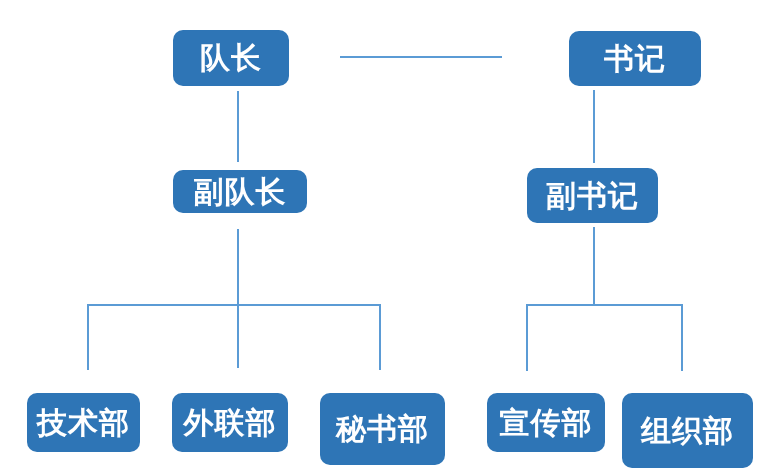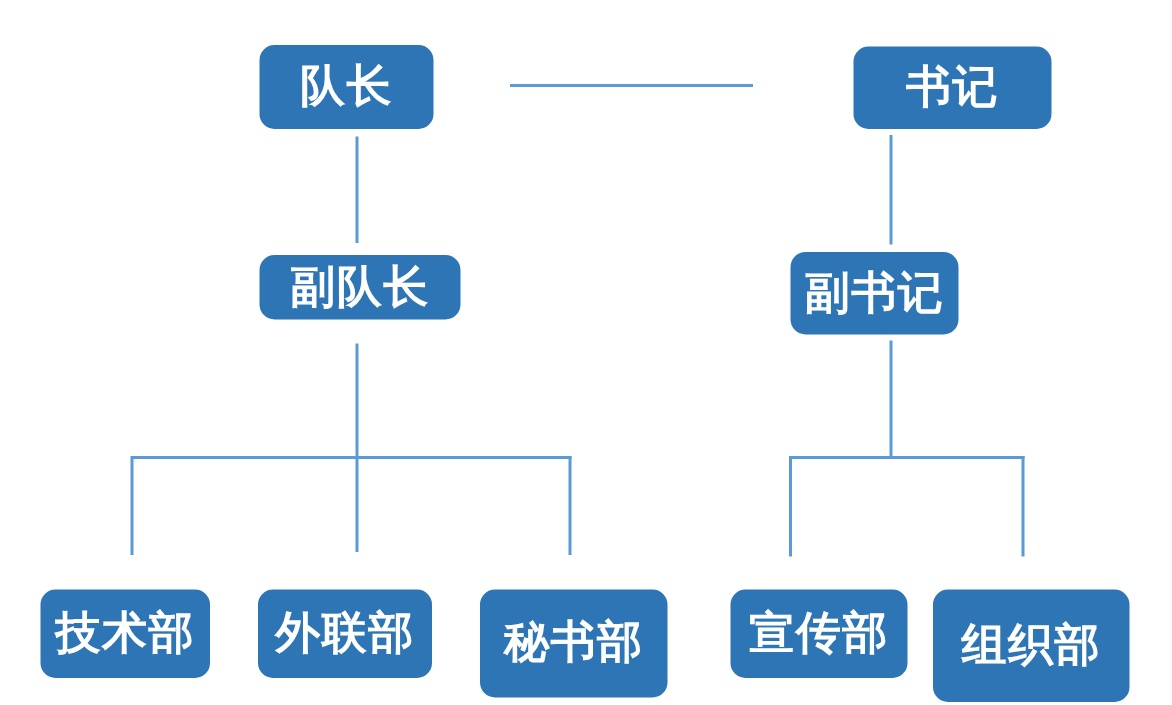--- a/index.html
+++ b/index.html
@@ -38,21 +38,21 @@
   }
   .line {
     position: absolute;
     background: var(--connector);
   }
 
   
   .n-leader            { left: 173px; top: 30px;  width: 116px; height: 56px; }
   .n-secretary         { left: 528px; top: 31px;  width: 132px; height: 55px; margin-left: 41px; }
   .n-deputy-leader     { left: 173px; top: 170px; width: 134px; height: 43px; text-align: center; }
-  .n-deputy-secretary  { left: 527px; top: 168px; width: 112px; height: 55px; }
+  .n-deputy-secretary  { left: 527px; top: 168px; width: 131px; height: 55px; }
   .n-tech              { left: 27px;  top: 393px; width: 113px; height: 59px; }
   .n-liaison           { left: 172px; top: 393px; width: 116px; height: 59px; }
   .n-secretariat       { left: 320px; top: 393px; width: 125px; height: 72px; }
   .n-publicity         { left: 472px; top: 393px; width: 118px; height: 59px; margin-left: 15px; }
   .n-organization      { left: 622px; top: 393px; width: 131px; height: 75px; }
 
   
   .l-peer              { left: 340px; top: 56px;  width: 162px; height: 2px; }
   .l-leader-v          { left: 237px; top: 91px;  width: 2px;   height: 71px; }
   .l-secretary-v       { left: 593px; top: 90px;  width: 2px;   height: 73px; }

